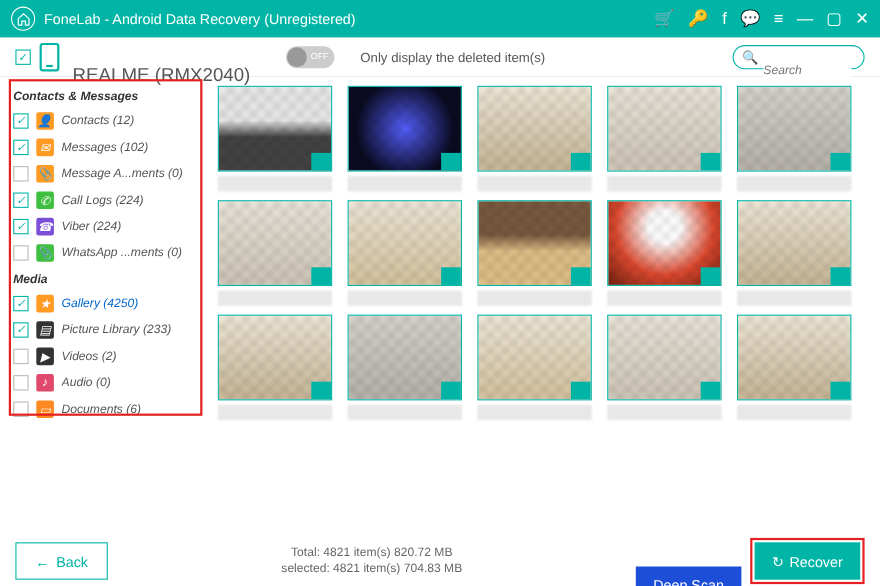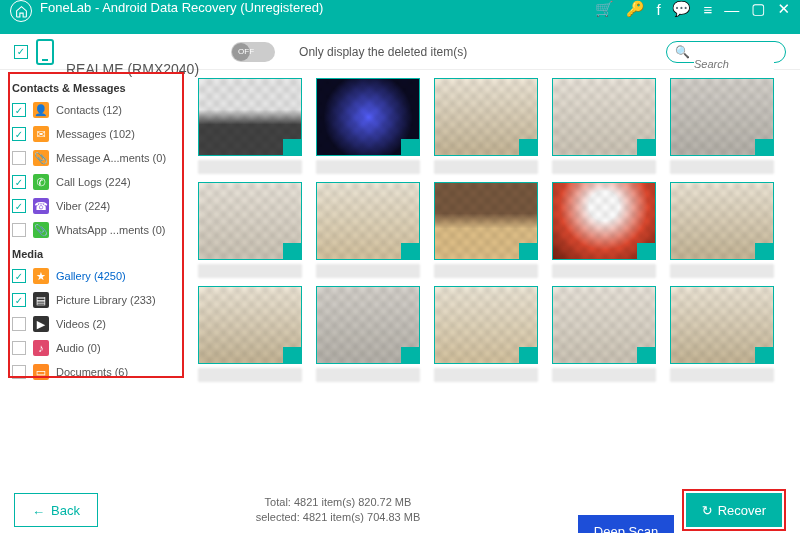--- a/index.html
+++ b/index.html
@@ -1,38 +1,38 @@
 <!DOCTYPE html>
 <html><head>
 <meta charset="utf-8">
 <style>
   * { box-sizing: border-box; margin: 0; padding: 0; font-family: Arial, sans-serif; }
   body { width: 800px; height: 533px; background: #fff; overflow: hidden; position: relative; }
 
-  .titlebar { height: 34px; background: #00b5a6; display: flex; align-items: flex-start; padding: 0 10px; color: #fff; font-size: 13px; }
+  .titlebar { height: 34px; background: #00b5a6; display: flex; align-items: center; padding: 0 10px; color: #fff; font-size: 13px; }
   .titlebar .home-icon { width: 22px; height: 22px; border: 1.5px solid #fff; border-radius: 50%; display: flex; align-items: center; justify-content: center; margin-right: 8px; cursor: pointer; }
   .titlebar .title-text { flex: 1; }
   .titlebar .tb-icons { display: flex; gap: 12px; align-items: center; font-size: 15px; }
   .tb-icons span { cursor: pointer; }
 
   .toolbar { height: 36px; display: flex; align-items: center; padding: 0 14px; gap: 8px; border-bottom: 1px solid #eee; }
   .chk { width: 14px; height: 14px; border: 1.5px solid #00b5a6; display: inline-flex; align-items: center; justify-content: center; color: #00b5a6; font-size: 10px; cursor: pointer; }
   .chk.off { border-color: #bbb; color: transparent; }
   .phone-icon { width: 18px; height: 26px; border: 2px solid #00b5a6; border-radius: 3px; position: relative; }
   .phone-icon::after { content:''; position:absolute; bottom:2px; left:50%; transform:translateX(-50%); width:6px; height:2px; background:#00b5a6; }
-  .device-label { font-size: 14px; color: #555; margin-left: 4px; margin-top: 34px; }
+  .device-label { font-size: 17px; color: #555; margin-left: 4px; margin-top: 34px; }
   .toggle { margin-left: 24px; width: 44px; height: 20px; background: #ccc; border-radius: 10px; position: relative; display:flex; align-items:center; }
   .toggle .knob { width: 18px; height: 18px; background: #999; border-radius: 50%; position: absolute; left: 1px; top: 1px; }
-  .toggle .off-txt { position:absolute; right:21px; font-size:8px; color:#fff; }
+  .toggle .off-txt { position:absolute; right:5px; font-size:8px; color:#fff; }
   .only-label { font-size: 12px; color: #555; margin-left: 16px; }
   .search { margin-left: auto; width: 120px; height: 22px; border: 1.5px solid #00b5a6; border-radius: 11px; display: flex; align-items: center; padding: 0 8px; gap: 4px; }
   .search .mag { color: #00b5a6; font-size: 12px; }
   .search input { border: none; outline: none; font-size: 11px; width: 80px; font-style: italic; color: #999; margin-top: 25px; }
 
-  .content { position: absolute; top: 70px; left: 0; right: 0; bottom: 46px; display: flex; }
+  .content { position: absolute; top: 70px; left: 0; right: 0; bottom: 46px; display: flex; font-style: italic; }
   .sidebar { width: 190px; padding: 6px 4px 6px 10px; position: relative; }
   .highlight-box { position: absolute; left: 8px; top: 2px; width: 176px; height: 306px; border: 2.5px solid #e52020; pointer-events: none; }
   .group-title { font-size: 11px; color: #333; font-weight: bold; padding: 6px 0 4px 2px; }
   .cat-item { display: flex; align-items: center; gap: 7px; padding: 4px 2px; font-size: 11px; color: #555; cursor: pointer; }
   .cat-item .icon { width: 16px; height: 16px; display: inline-flex; align-items: center; justify-content: center; font-size: 11px; color: #fff; border-radius: 2px; flex-shrink: 0; }
   .cat-item.sel { color: #0066cc; }
   .cat-item .label { white-space: nowrap; overflow: hidden; text-overflow: ellipsis; }
 
   .gallery { flex: 1; padding: 8px 14px 8px 8px; overflow: hidden; }
   .row { display: flex; gap: 14px; margin-bottom: 8px; }

